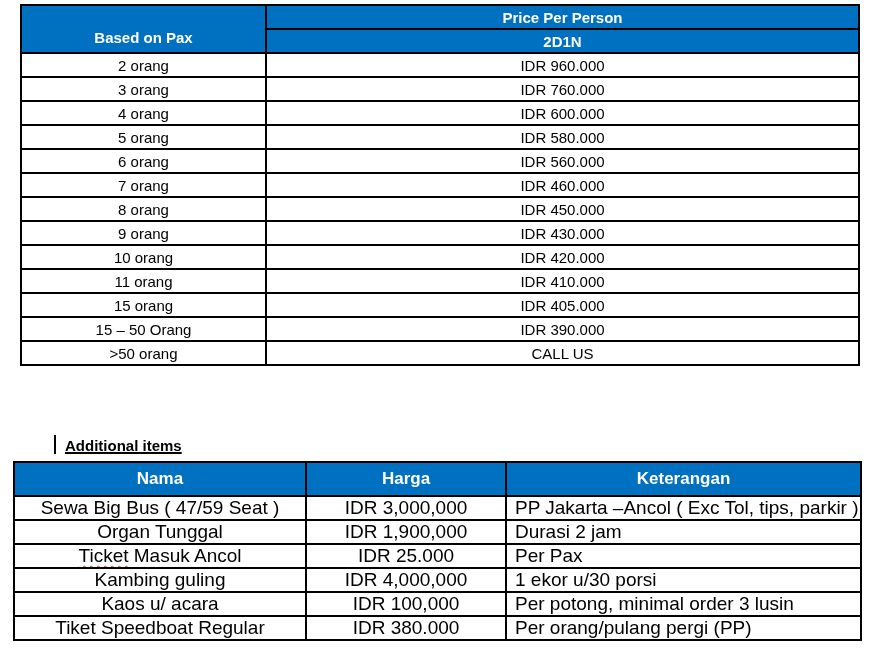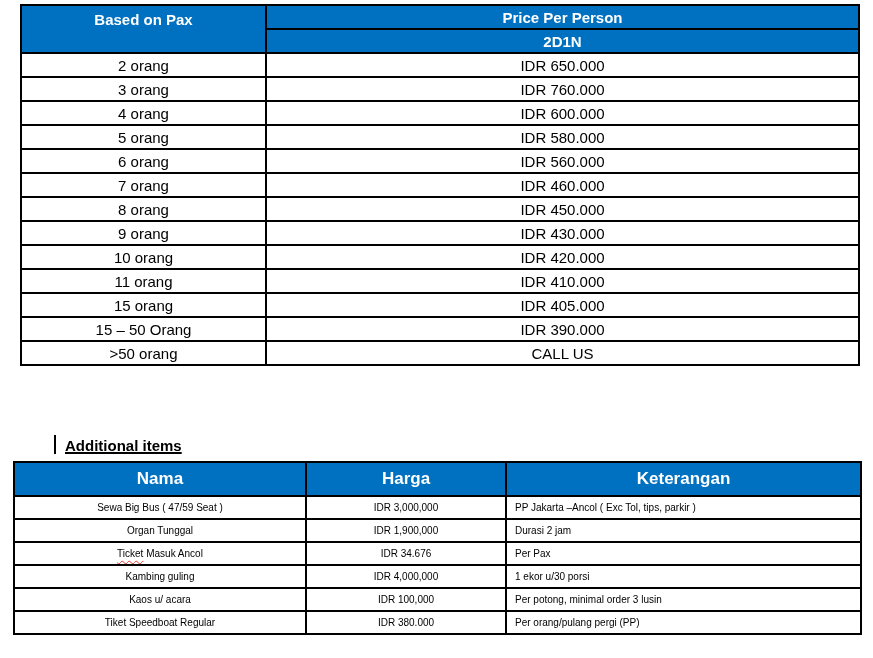--- a/index.html
+++ b/index.html
@@ -18,21 +18,21 @@
   .pax-table { position: absolute; left: 20px; top: 4px; width: 838px; }
   .pax-table .c1 { width: 245px; }
   .pax-table .c2 { width: 593px; }
   .pax-table td { text-align: center; font-size: 15px; height: 22px; }
   .pax-table thead td {
     background: var(--header-bg, #0070C0);
     color: var(--header-text, #fff);
     font-weight: bold;
     height: 22px;
   }
-  .pax-table td.merged-head { vertical-align: top; padding-top: 5px; }
+  .pax-table td.merged-head { vertical-align: top; padding-top: 23px; }
 
   
   .additional-title-wrap { position: absolute; left: 54px; top: 435px; height: 22px; }
   .caret {
     display: inline-block; width: 2px; height: 19px;
     background: #000; vertical-align: text-bottom; margin-right: 1px;
   }
   .additional-title {
     font-weight: bold; font-size: 15px;
     text-decoration: underline;
@@ -47,21 +47,21 @@
   .add-table .c3 { width: 355px; }
   .add-table thead td {
     background: var(--header-bg, #0070C0);
     color: var(--header-text, #fff);
     font-weight: bold;
     text-align: center;
     font-size: 17px;
     height: 32px;
     margin-left: 20px;
   }
-  .add-table tbody td { font-size: 10px; height: 21px; text-align: center; }
+  .add-table tbody td { font-size: 19px; height: 21px; text-align: center; }
   .add-table tbody td.keterangan { text-align: left; padding-left: 8px; }
   .squiggle {
     text-decoration-line: underline;
     text-decoration-style: wavy;
     text-decoration-color: var(--spellcheck, #e03c31);
     text-decoration-thickness: 1px;
     text-underline-offset: 3px;
   }
 </style>
 </head>
@@ -79,21 +79,21 @@
         <td rowspan="2" class="merged-head">Based on Pax</td>
         <td>Price Per Person</td>
       </tr>
       <tr>
         <td>2D1N</td>
       </tr>
     </thead>
     <tbody>
       <tr>
         <td>2 orang</td>
-        <td>IDR 650.000</td>
+        <td>IDR 960.000</td>
       </tr>
       <tr>
         <td>3 orang</td>
         <td>IDR 760.000</td>
       </tr>
       <tr>
         <td>4 orang</td>
         <td>IDR 600.000</td>
       </tr>
       <tr>
@@ -162,21 +162,21 @@
         <td>IDR 3,000,000</td>
         <td class="keterangan">PP Jakarta –Ancol ( Exc Tol, tips, parkir )</td>
       </tr>
       <tr>
         <td>Organ Tunggal</td>
         <td>IDR 1,900,000</td>
         <td class="keterangan">Durasi 2 jam</td>
       </tr>
       <tr>
         <td><span class="squiggle">Ticket</span><span> Masuk Ancol</span></td>
-        <td>IDR 34.676</td>
+        <td>IDR 25.000</td>
         <td class="keterangan">Per Pax</td>
       </tr>
       <tr>
         <td>Kambing guling</td>
         <td>IDR 4,000,000</td>
         <td class="keterangan">1 ekor u/30 porsi</td>
       </tr>
       <tr>
         <td>Kaos u/ acara</td>
         <td>IDR 100,000</td>

